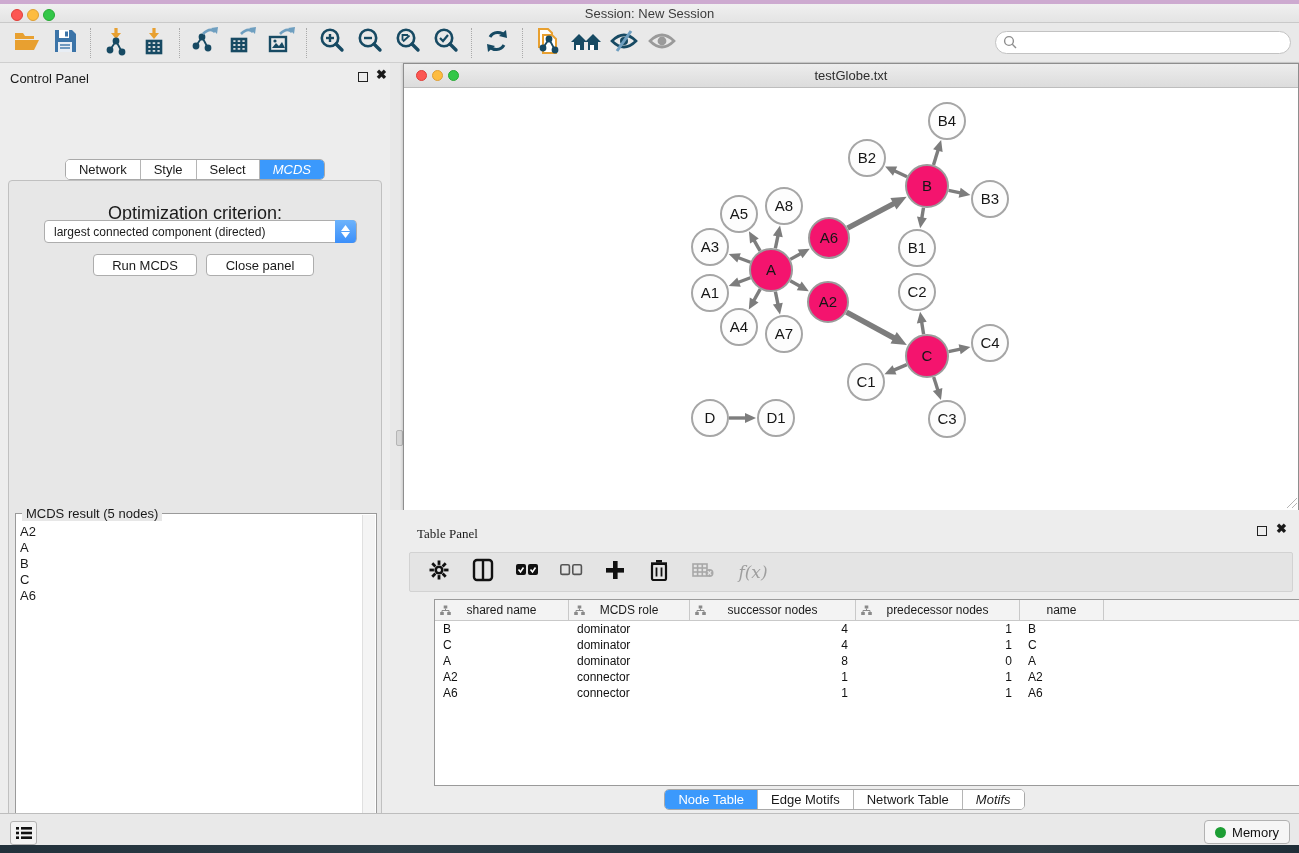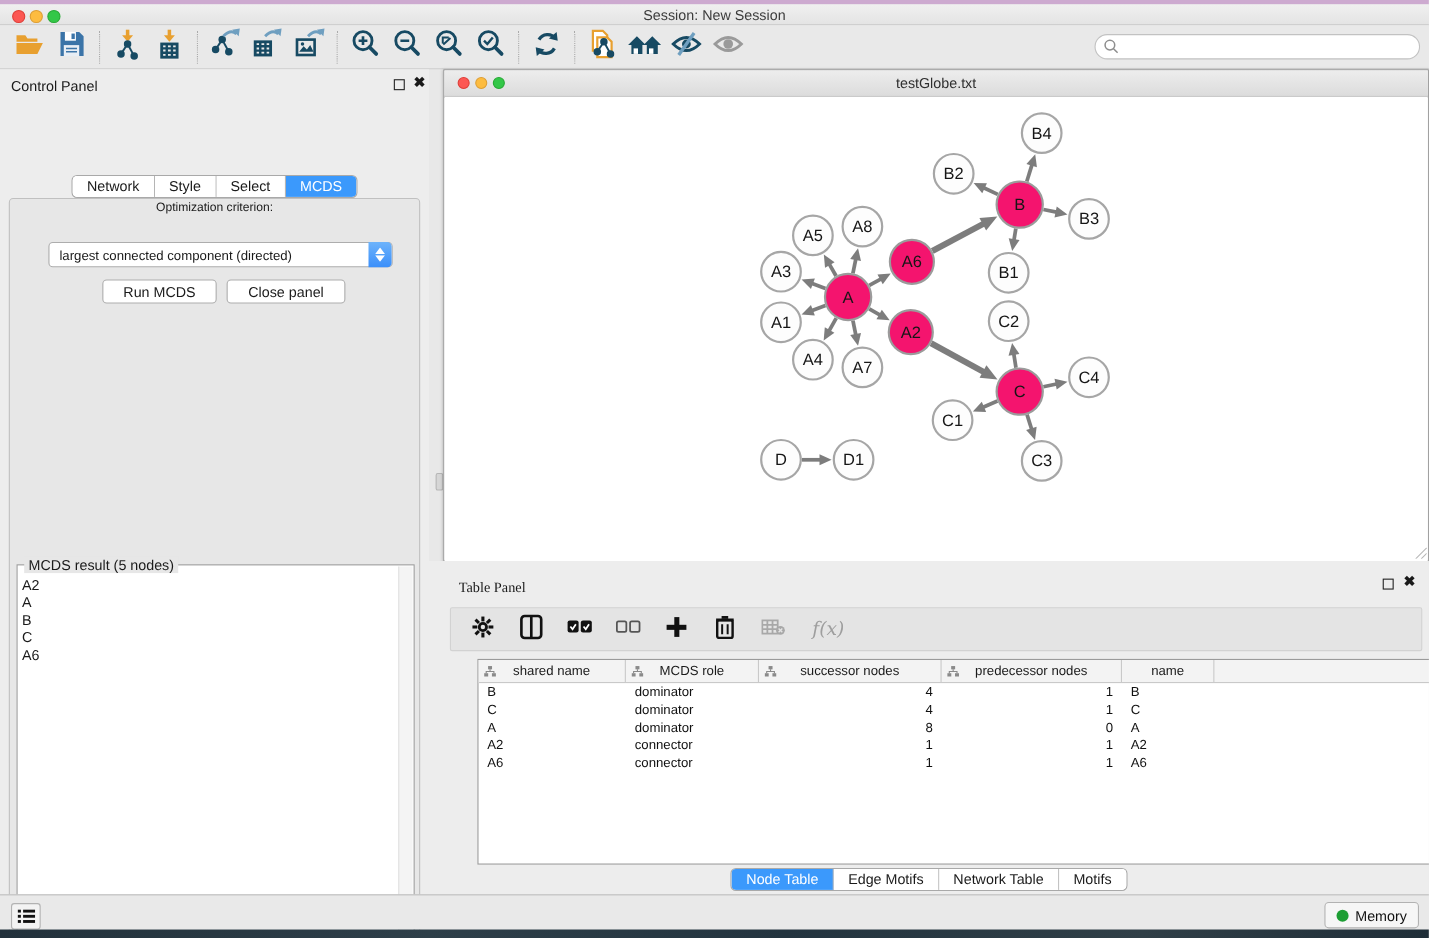--- a/index.html
+++ b/index.html
@@ -25,24 +25,24 @@
 
   
   #control-panel { left:0; top:63px; width:390px; height:750px; background:#ededed; }
   #cp-header { position:absolute; left:0; top:0; width:100%; height:26px; }
   #cp-title { position:absolute; left:10px; top:8px; font-size:13px; color:#1a1a1a; }
   .panel-ctl { position:absolute; top:9px; font-size:11px; color:#1a1a1a; line-height:10px; cursor:default; }
   .float-box { width:10px; height:10px; border:1.5px solid #222; background:transparent; }
   #cp-tabs { position:absolute; left:0; top:96px; width:100%; display:flex; justify-content:center; }
   .seg { display:flex; border:1px solid #a9a9a9; border-radius:5px; overflow:hidden; background:#fff; height:21px; }
   .seg .tab { padding:0 13px; font-size:13px; color:#1a1a1a; background:#fff; border-right:1px solid #b5b5b5; display:flex; align-items:center; }
-  .seg .tab:last-child { border-right:none; }
+  .seg .tab:last-child { border-right:none;font-style:italic; }
   .seg .tab.active { background:#3b99fc; color:#fff; }
   #cp-body { position:absolute; left:8px; top:117px; width:374px; height:684px; background:#e7e7e7; border:1px solid #c0c0c0; border-radius:4px; }
-  #opt-label { position:absolute; left:0; top:2px; width:100%; text-align:center; font-size:11px; color:#1a1a1a; }
+  #opt-label { position:absolute; left:0; top:22px; width:100%; text-align:center; font-size:18px; color:#1a1a1a; }
   #opt-select { position:absolute; left:35px; top:39px; width:313px; height:23px; background:#fff; border:1px solid #adadad; border-radius:4px; font-size:12px; color:#1a1a1a; display:flex; align-items:center; padding-left:9px; }
   #opt-spin { position:absolute; right:0; top:-1px; width:21px; height:23px; background:linear-gradient(#6db3fb,#3b8ffa); border-radius:0 4px 4px 0; display:flex; flex-direction:column; align-items:center; justify-content:center; gap:1px; }
   #opt-spin svg { display:block; }
   .cp-btn { position:absolute; top:73px; height:22px; background:#fff; border:1px solid #adadad; border-radius:4px; font-size:13px; color:#1a1a1a; display:flex; align-items:center; justify-content:center; font-family:inherit; }
   #run-btn { left:84px; width:104px; }
   #close-btn { left:197px; width:108px; }
   #mcds-box { position:absolute; left:6px; top:332px; width:362px; height:344px; background:#fff; border:1px solid #9a9a9a; }
   #mcds-legend { position:absolute; left:6px; top:-8px; background:#e7e7e7; padding:0 4px; font-size:13px; color:#1a1a1a; }
   #mcds-list { position:absolute; left:4px; top:10px; right:16px; bottom:4px; font-size:13px; color:#1a1a1a; line-height:16px; overflow:hidden; }
   #mcds-scroll { position:absolute; right:1px; top:1px; width:13px; bottom:1px; background:#f4f4f4; border-left:1px solid #e0e0e0; }

